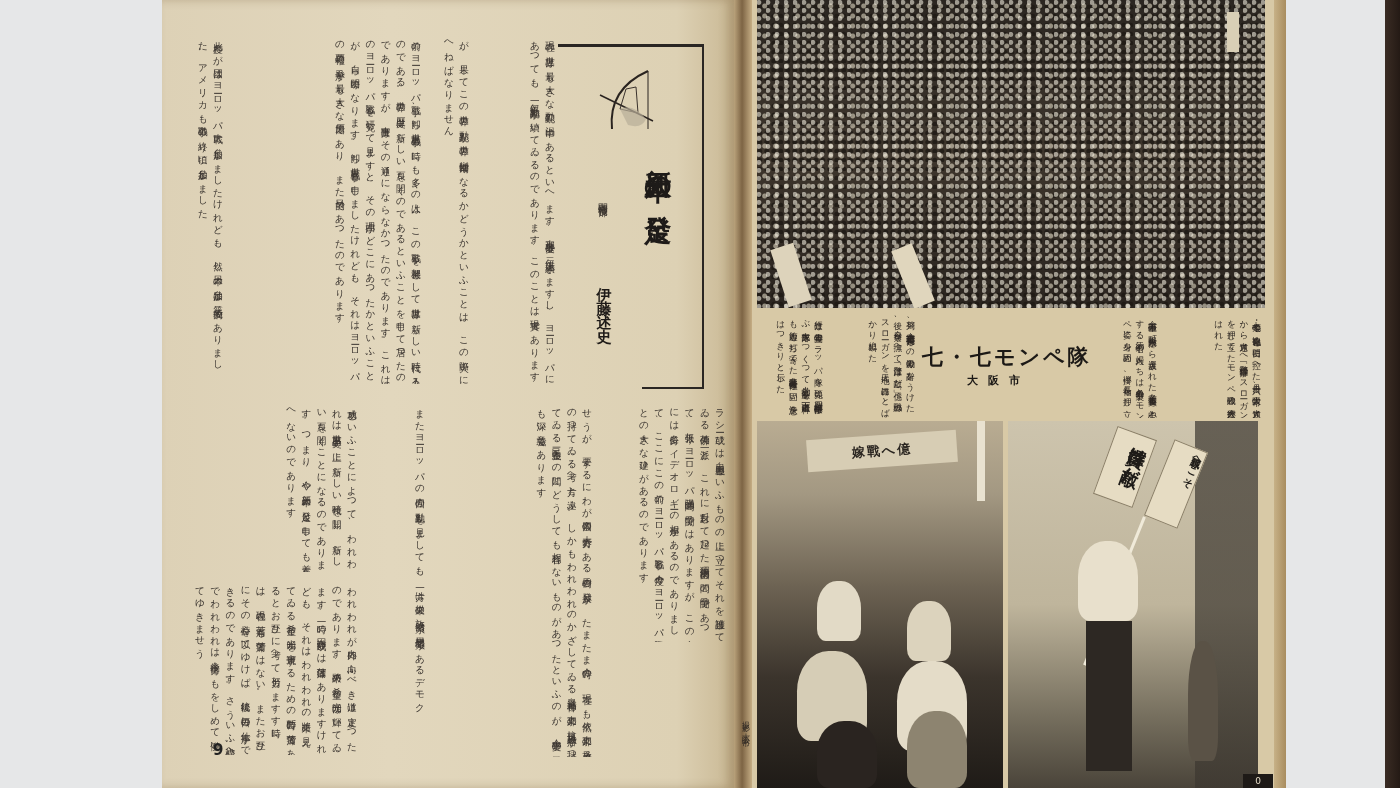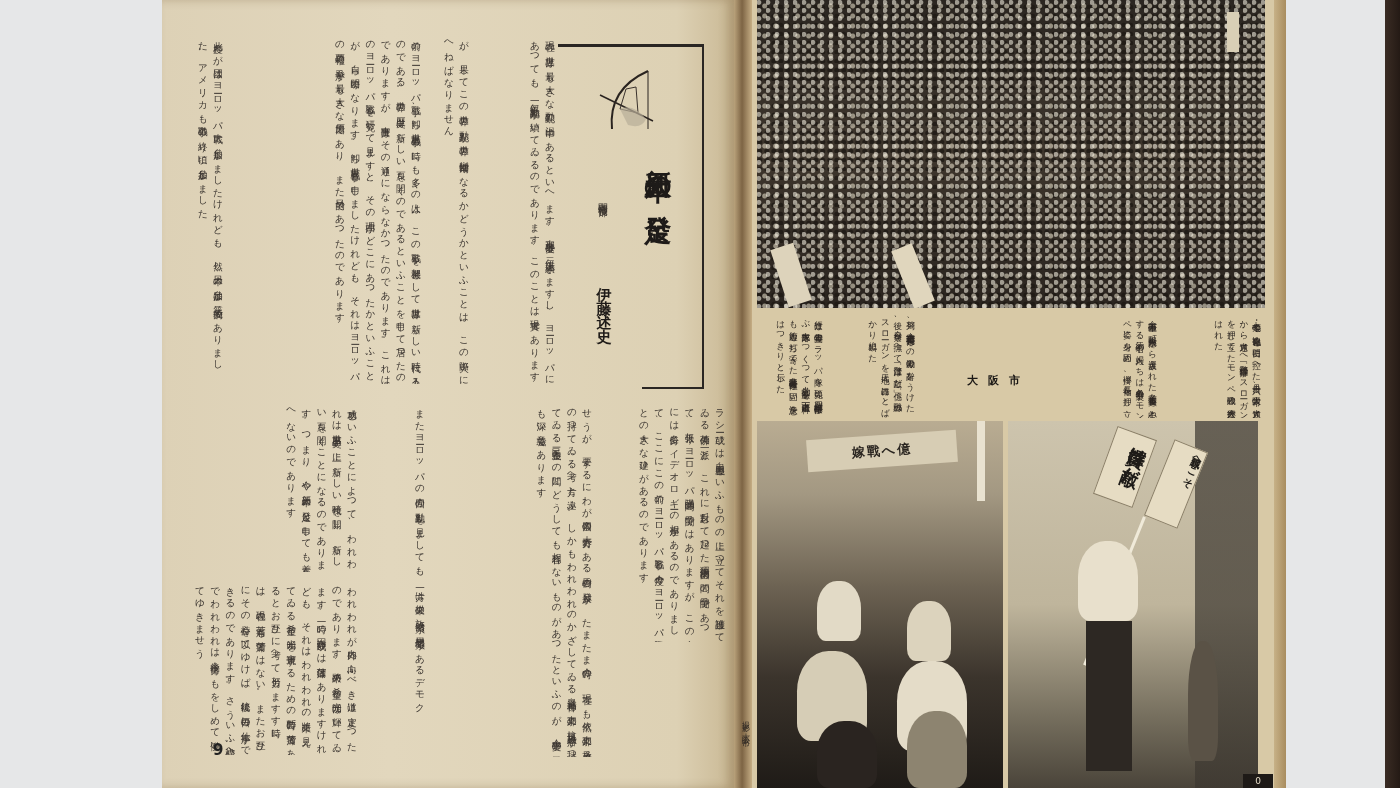--- a/index.html
+++ b/index.html
@@ -172,20 +172,21 @@
 
 <div class="photo photo-crowd">
   <div style="position:absolute;left:22px;top:245px;width:24px;height:60px;background:#ddd3bb;transform:rotate(-18deg);"></div>
   <div style="position:absolute;left:145px;top:245px;width:22px;height:62px;background:#e0d6bd;transform:rotate(-22deg);"></div>
   <div style="position:absolute;left:470px;top:12px;width:12px;height:40px;background:#d9cfb6;"></div>
 </div>
 
 <div class="caption-band">
   <div class="cap-col" style="left:402px;width:104px;">七・七禁令の協力強化を明日に控へた十月六日、大阪市の大通りから大通りへ「贅澤排撃」のスローガンを押し立てたモンペ戰線の大行進が行はれた</div>
   <div class="cap-col" style="left:364px;width:38px;">全市十五區の町會婦人部から選拔された女子青年團員を中心とする約二千名の婦人たちは各自手製のモンペ姿に身を固め、襷掛、長袖を押し立て、午後一時半市廳方の前に</div>
+  <div class="caption-title">七・七モンペ隊</div>
   <div class="caption-sub">大阪市</div>
   <div class="cap-col" style="left:68px;width:92px;">整列、十井市總動員部長らの激勵の辭をうけた後、今日禁を撫へて「贅澤は敵だ」「億ペ戰線」のスローガンを天地に轟けとばかり絶叫した</div>
   <div class="cap-col" style="left:2px;width:66px;">行進は青年團のラッパ隊を先頭に四列縱隊十町餘に及ぶ大部隊をつくつて堂々御堂筋を南下者道一杯に驕奢も虚飾も打ち寄てた非常時日本女性の固い決意をはつきりと示した</div>
 </div>
 
 <div class="photo photo-march-left">
   <div class="banner-left">嫁戰へ億</div>
   <div style="position:absolute;left:220px;top:0;width:8px;height:80px;background:#e9e2d0;"></div>
   <div class="figure" style="left:60px;top:160px;width:44px;height:60px;background:#e2dac6;"></div>
   <div class="figure" style="left:150px;top:180px;width:44px;height:60px;background:#dcd3bd;"></div>

